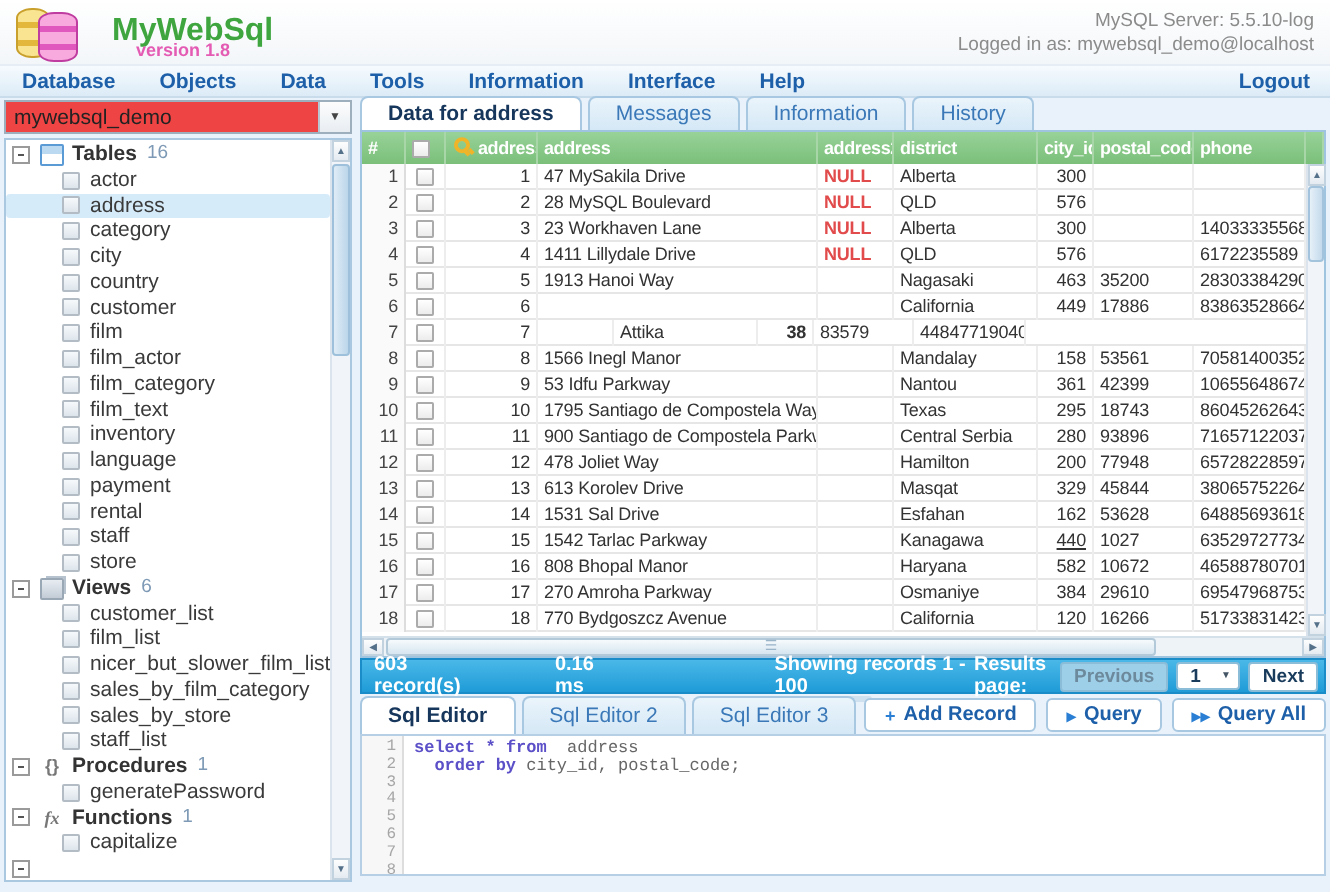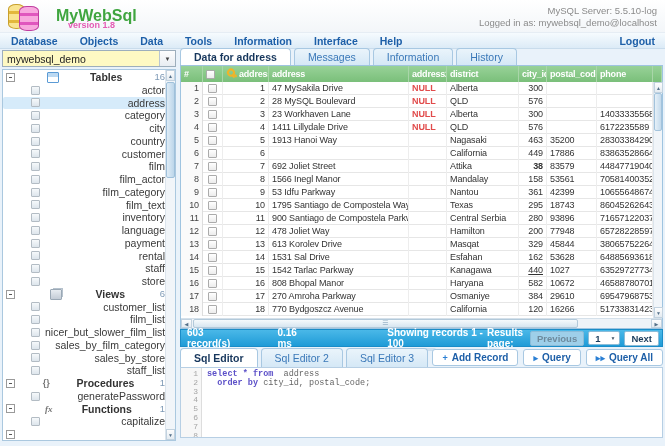--- a/index.html
+++ b/index.html
@@ -15,26 +15,26 @@
   .app-name { position:absolute; left:56px; top:7px; font-size:16px; font-weight:bold; color:#3fa53f; }
   .app-version { position:absolute; left:68px; top:20px; font-size:9px; font-weight:bold; color:#e45bb4; }
   .server-box { position:absolute; right:8px; top:5px; text-align:right; color:#8b8b8b; font-size:9.5px; line-height:12px; }
 
   
   .menubar { position:absolute; top:32px; left:0; right:0; height:17px; background:linear-gradient(#f6fbfe,#dcebf7); border-top:1px solid #e6edf4; border-bottom:1px solid #c9dcec; display:flex; align-items:center; }
   .menu-item { font-size:10.5px; font-weight:bold; color:#1d5fa8; padding:0 11px; cursor:pointer; }
   .logout { position:absolute; right:10px; font-size:10.5px; font-weight:bold; color:#1d5fa8; cursor:pointer; }
 
   
-  .db-select { position:absolute; left:2px; top:50px; width:174px; height:17px; background:#fef9c3; border:1px solid #9daebc; display:flex; align-items:center; }
+  .db-select { position:absolute; left:2px; top:50px; width:174px; height:17px; background:#ef4444; border:1px solid #9daebc; display:flex; align-items:center; }
   .db-select .val { flex:1; padding-left:4px; font-size:10.5px; color:#222; }
   .db-select .arrow-btn { width:16px; height:15px; border-left:1px solid #b9c6d2; background:linear-gradient(#fdfdfd,#e8edf2); display:flex; align-items:center; justify-content:center; font-size:6px; color:#444; }
   .tree-panel { position:absolute; left:2px; top:69px; width:174px; height:372px; background:#fff; border:1px solid #aac8df; overflow:hidden; }
   .tree { position:absolute; left:0; top:1px; right:10px; bottom:0; overflow:hidden; }
-  .tree-row { height:12.75px; line-height:12.75px; display:flex; align-items:center; white-space:nowrap; font-size:10.5px; color:#3a3a3a;justify-content:space-between; }
+  .tree-row { height:12.75px; line-height:12.75px; display:flex; align-items:center; white-space:nowrap; font-size:10.5px; color:#3a3a3a; }
   .tree-row.group { padding-left:3px; }
   .tree-row.item { padding-left:28px; }
   .minus-box { width:9px; height:9px; border:1px solid #9a9a9a; background:#fff; position:relative; flex:0 0 auto; }
   .minus-box::after { content:""; position:absolute; left:2px; right:2px; top:3px; height:1px; background:#555; }
   .gicon { width:12px; height:11px; margin:0 4px 0 5px; flex:0 0 auto; display:flex; align-items:center; justify-content:center; font-size:9px; color:#777; font-weight:bold; }
   .gicon.tables { border:1px solid #5b9bd5; background:linear-gradient(#bcd9f2 0 4px,#ffffff 4px); border-radius:1px; }
   .gicon.views { border:1px solid #9aa8b5; background:linear-gradient(#e7ecf1,#c3ccd6); border-radius:1px; box-shadow:2px -2px 0 -1px #b6c2cd; }
   .gicon.procedures, .gicon.functions { border:none; }
   .gicon.functions { font-style:italic; font-family:"Liberation Serif",serif; }
   .glabel { font-weight:bold; color:#333; }
@@ -387,21 +387,20 @@
           <div class="cell a-right" style="width: 28px;">449</div>
           <div class="cell" style="width: 50px;">17886</div>
           <div class="cell a-right" style="width: 56px;">838635286649</div>
         </div>
         <div class="grow">
           <div class="cell rownum" style="width: 22px;">7</div>
           <div class="cell cbcell" style="width: 20px;">
             <span class="cb"></span>
           </div>
           <div class="cell a-right" style="width: 46px;">7</div>
-          <div class="cell" style="width: 140px;">692 Joliet Street</div>
           <div class="cell" style="width: 38px;"></div>
           <div class="cell" style="width: 72px;">Attika</div>
           <div class="cell a-right" style="width: 28px; font-weight: bold;">38</div>
           <div class="cell" style="width: 50px;">83579</div>
           <div class="cell a-right" style="width: 56px;">448477190408</div>
         </div>
         <div class="grow">
           <div class="cell rownum" style="width: 22px;">8</div>
           <div class="cell cbcell" style="width: 20px;">
             <span class="cb"></span>

